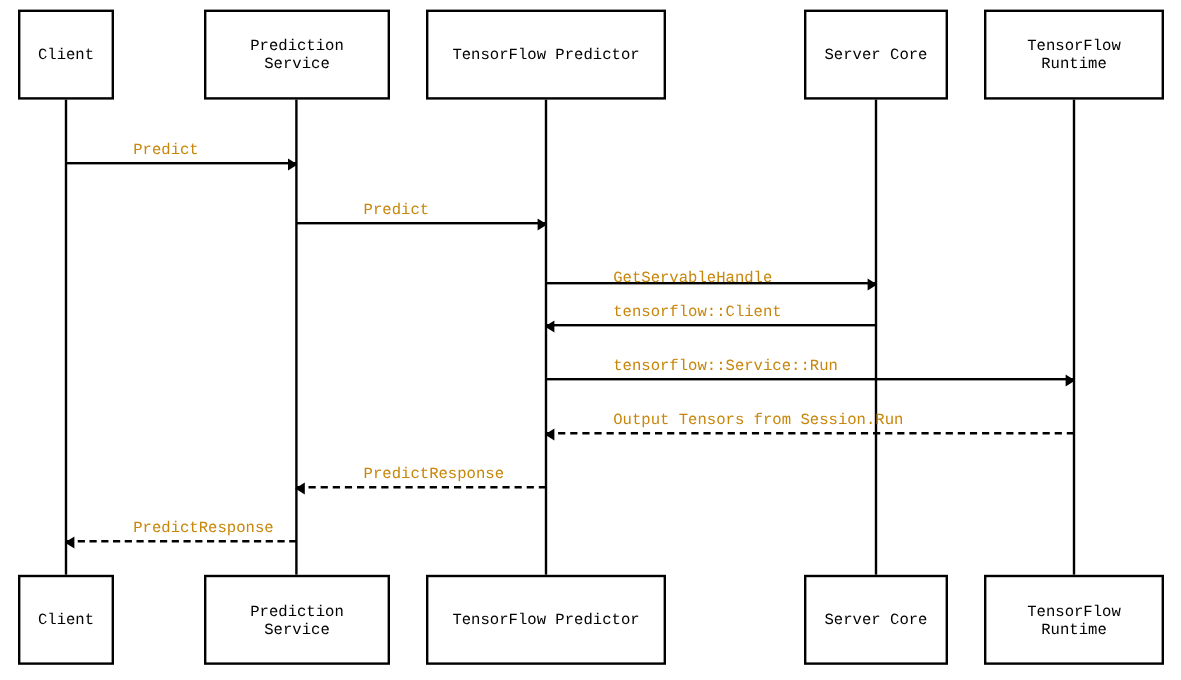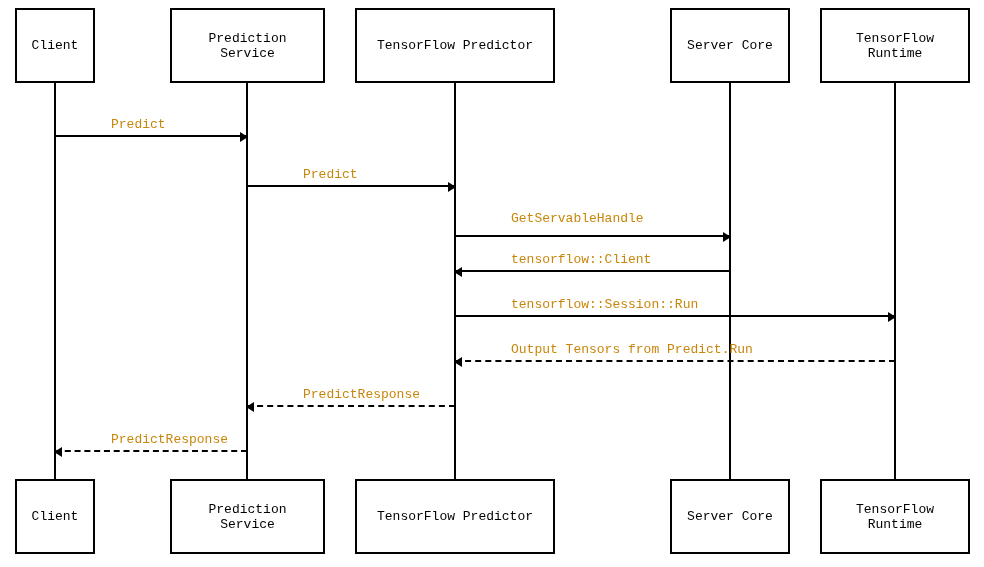--- a/index.html
+++ b/index.html
@@ -87,24 +87,24 @@
 Service</div>
     <div class="actor-box" style="left: 355px; top: 479px; width: 200px; height: 75px; white-space: pre-line;">TensorFlow Predictor</div>
     <div class="actor-box" style="left: 670px; top: 479px; width: 120px; height: 75px; white-space: pre-line;">Server Core</div>
     <div class="actor-box" style="left: 820px; top: 479px; width: 150px; height: 75px; white-space: pre-line;">TensorFlow
 Runtime</div>
     <div class="arrow-line arrow-head-right" style="left: 55px; top: 135px; width: 192px;"></div>
     <div class="arrow-label" style="left: 63px; top: 117px;">Predict</div>
     <div class="arrow-line arrow-head-right" style="left: 247px; top: 185px; width: 208px;"></div>
     <div class="arrow-label" style="left: 255px; top: 167px;">Predict</div>
     <div class="arrow-line arrow-head-right" style="left: 455px; top: 235px; width: 275px;"></div>
-    <div class="arrow-label" style="left: 463px; top: 211px;">GetServableHandle</div>
+    <div class="arrow-label" style="left: 463px; top: 224px;">GetServableHandle</div>
     <div class="arrow-line arrow-head-left" style="left: 455px; top: 270px; width: 275px;"></div>
     <div class="arrow-label" style="left: 463px; top: 252px;">tensorflow::Client</div>
     <div class="arrow-line arrow-head-right" style="left: 455px; top: 315px; width: 440px;"></div>
-    <div class="arrow-label" style="left: 463px; top: 297px;">tensorflow::Session::Run</div>
+    <div class="arrow-label" style="left: 463px; top: 297px;">tensorflow::Service::Run</div>
     <div class="arrow-line-dashed arrow-head-left" style="left: 455px; top: 360px; width: 440px;"></div>
-    <div class="arrow-label" style="left: 463px; top: 342px;">Output Tensors from Predict.Run</div>
+    <div class="arrow-label" style="left: 463px; top: 342px;">Output Tensors from Session.Run</div>
     <div class="arrow-line-dashed arrow-head-left" style="left: 247px; top: 405px; width: 208px;"></div>
     <div class="arrow-label" style="left: 255px; top: 387px;">PredictResponse</div>
     <div class="arrow-line-dashed arrow-head-left" style="left: 55px; top: 450px; width: 192px;"></div>
     <div class="arrow-label" style="left: 63px; top: 432px;">PredictResponse</div>
   </div>
 
 </body></html>

